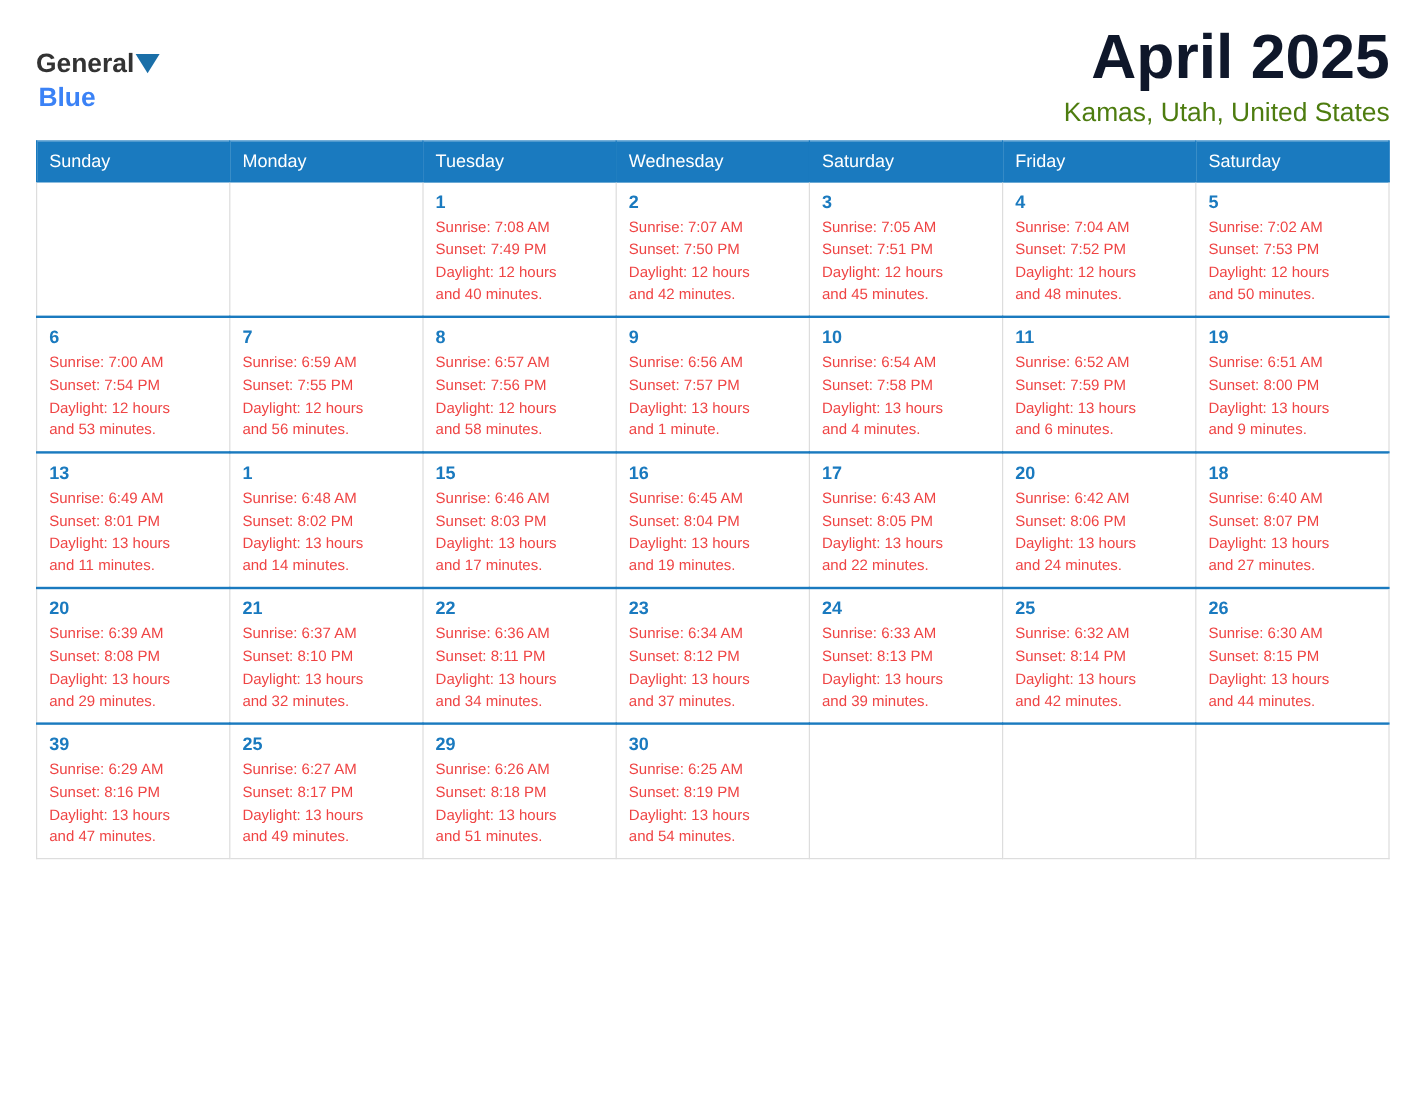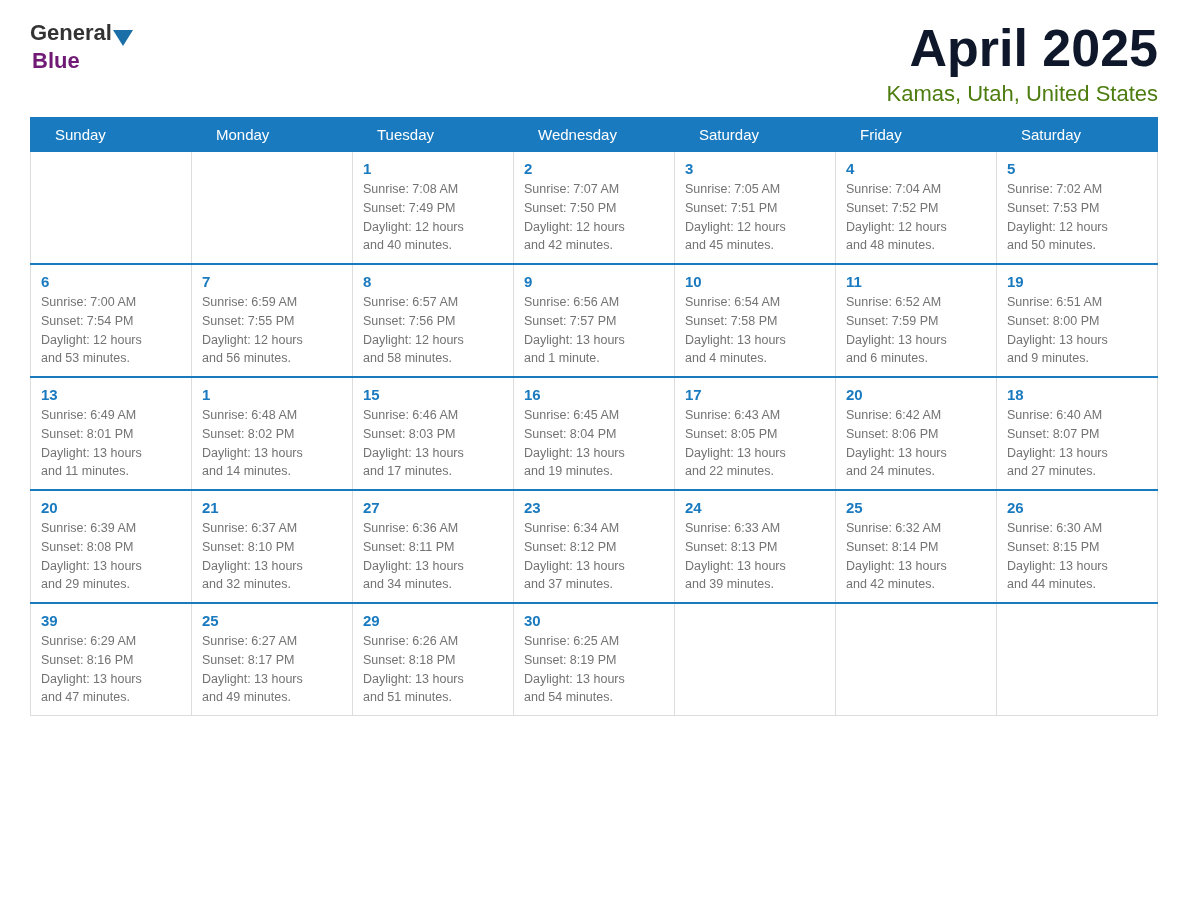--- a/index.html
+++ b/index.html
@@ -15,56 +15,57 @@
       align-items: flex-start;
       margin-bottom: 10px;
     }
     .logo {
       display: flex;
       flex-direction: column;
       align-items: flex-start;
     }
     .logo-text {
       display: flex;
-      align-items: flex-end;
+      align-items: center;
       font-size: 22px;
       font-weight: bold;
       color: #333;
+      margin-top: 20px;
     }
     .logo-general { color: #333; }
     .logo-triangle {
       width: 0; height: 0;
       border-left: 10px solid transparent;
       border-right: 10px solid transparent;
       border-top: 16px solid #1a6fa8;
       display: inline-block;
       margin: 0 1px;
     }
-    .logo-blue { color: #701a75; font-size: 22px; font-weight: bold; margin-top: 2px; margin-left: 2px; }
+    .logo-blue { color: #3b82f6; font-size: 22px; font-weight: bold; margin-top: 2px; margin-left: 2px; }
     .title-area { text-align: right; }
     .month-title {
       font-size: 52px;
       font-weight: bold;
       color: #0f172a;
       line-height: 1.1;
     }
     .location {
       font-size: 22px;
       color: #4d7c0f;
       margin-top: 4px;
     }
     .calendar {
       width: 100%;
       border-collapse: collapse;
       margin-top: 10px;
     }
     .calendar thead tr th {
       background-color: #1a7abf;
       color: #fff;
-      padding: 8px 24px;
+      padding: 8px 10px;
       text-align: left;
       font-size: 15px;
       font-weight: normal;
       border: 1px solid #1a7abf;
     }
     .calendar tbody tr td {
       vertical-align: top;
       padding: 8px 10px;
       border: 1px solid #ddd;
       font-size: 13px;
@@ -75,21 +76,21 @@
     .day-number {
       font-size: 15px;
       font-weight: bold;
       color: #1a7abf;
       display: block;
       margin-bottom: 3px;
     }
     .day-info {
       font-size: 12.5px;
       line-height: 1.5;
-      color: #737373;
+      color: #ef4444;
     }
     .empty-cell {
       background: #fff;
     }
     tbody tr {
       border-bottom: 2px solid #1a7abf;
     }
     tbody tr:last-child {
       border-bottom: none;
     }
@@ -211,21 +212,21 @@
       <tr>
         <td>
           <span class="day-number">20</span>
           <div class="day-info">Sunrise: 6:39 AM<br>Sunset: 8:08 PM<br>Daylight: 13 hours<br>and 29 minutes.</div>
         </td>
         <td>
           <span class="day-number">21</span>
           <div class="day-info">Sunrise: 6:37 AM<br>Sunset: 8:10 PM<br>Daylight: 13 hours<br>and 32 minutes.</div>
         </td>
         <td>
-          <span class="day-number">27</span>
+          <span class="day-number">22</span>
           <div class="day-info">Sunrise: 6:36 AM<br>Sunset: 8:11 PM<br>Daylight: 13 hours<br>and 34 minutes.</div>
         </td>
         <td>
           <span class="day-number">23</span>
           <div class="day-info">Sunrise: 6:34 AM<br>Sunset: 8:12 PM<br>Daylight: 13 hours<br>and 37 minutes.</div>
         </td>
         <td>
           <span class="day-number">24</span>
           <div class="day-info">Sunrise: 6:33 AM<br>Sunset: 8:13 PM<br>Daylight: 13 hours<br>and 39 minutes.</div>
         </td>

